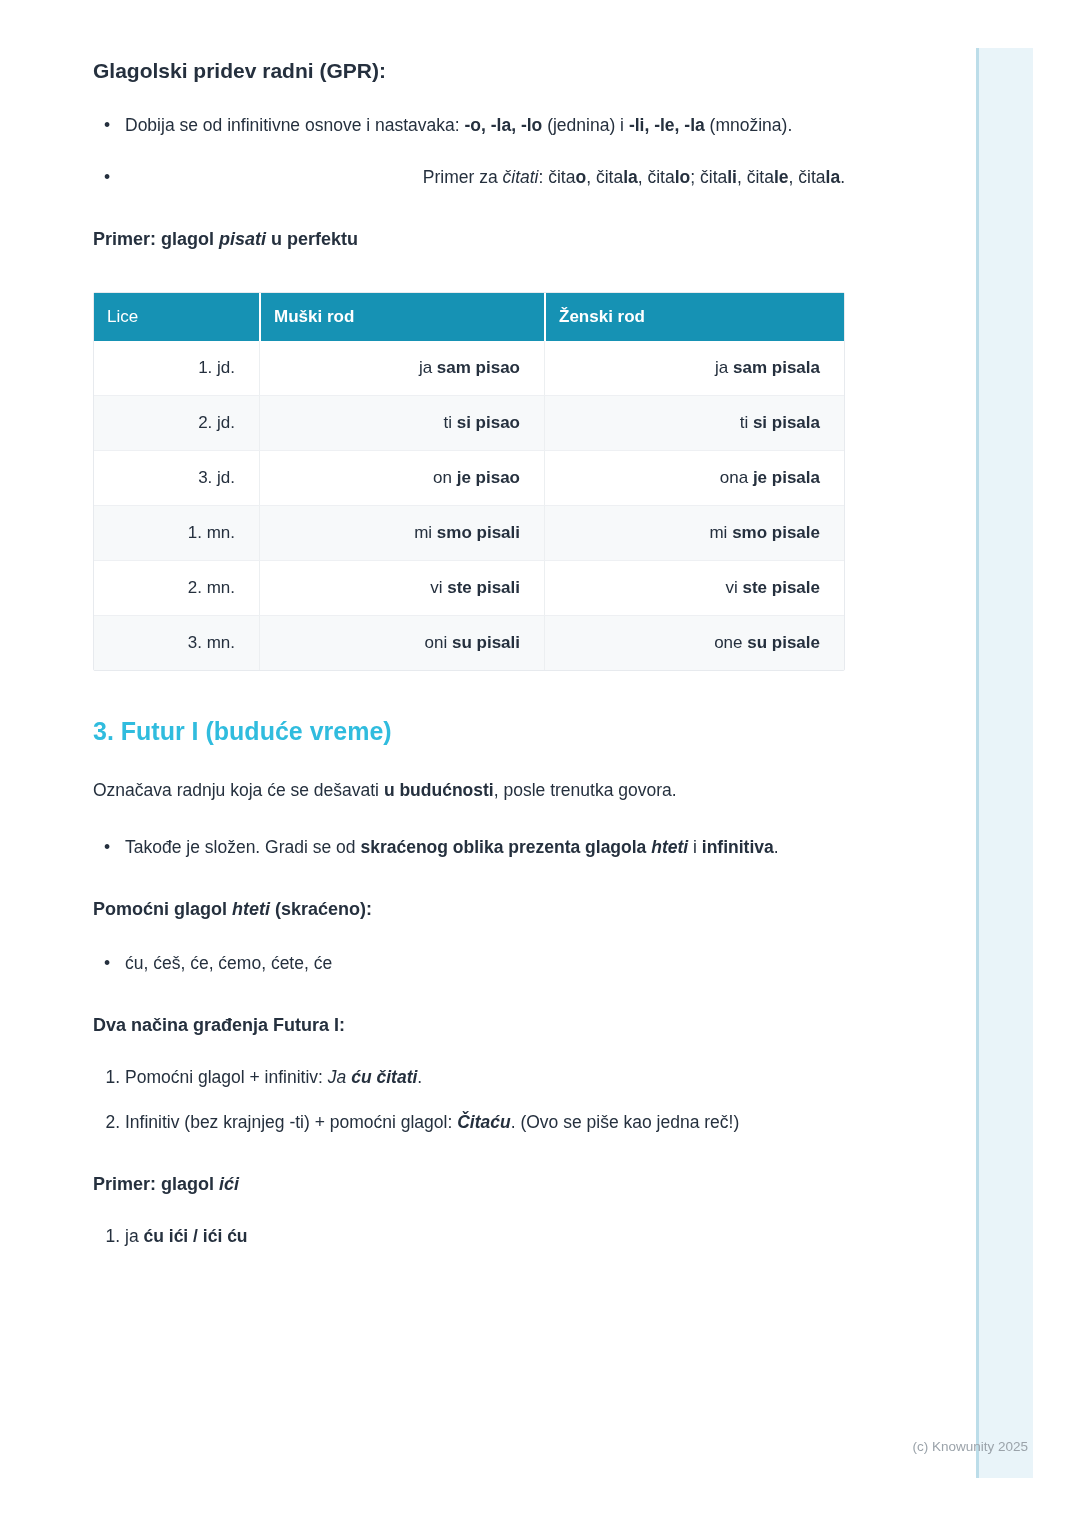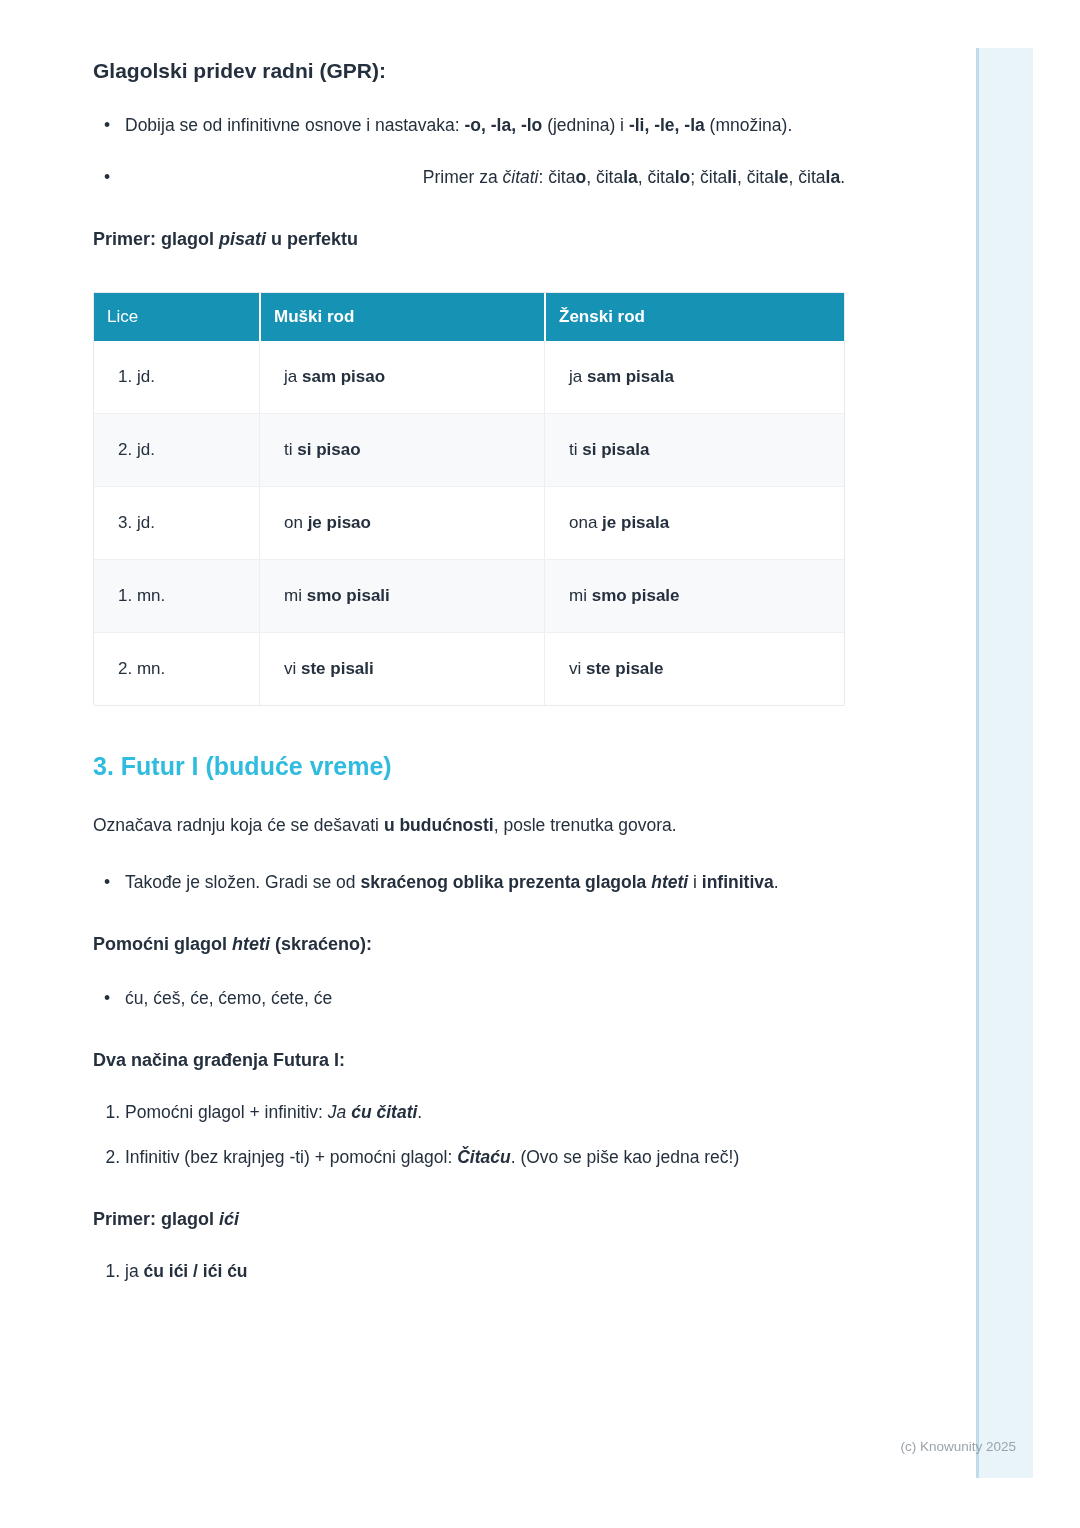--- a/index.html
+++ b/index.html
@@ -17,37 +17,37 @@
   ul.bullets li::before{content:"•";position:absolute;left:11px;top:0;}
   .para-bold{font-size:18px;line-height:25px;font-weight:700;margin:34px 0 0;}
   .para-bold .i{font-style:italic;}
 
   table{margin-top:40px;width:100%;border-collapse:separate;border-spacing:0;
         font-size:17px;border:1px solid #e7eaee;border-radius:2px;}
   col.c1{width:22%;}col.c2{width:38%;}
   th{background:var(--teal,#1692b4);color:#ffffff;font-weight:400;text-align:left;
      padding:13px;line-height:22px;}
   th + th{border-left:2px solid #ffffff;font-weight:bold;}
-  td{padding:25px 24px;line-height:22px;border-bottom:1px solid #eef0f3;background:#ffffff;}
+  td{padding:16px 24px;line-height:22px;border-bottom:1px solid #eef0f3;background:#ffffff;text-align:right;}
   td + td{border-left:1px solid #eceff1;}
   tbody tr:nth-child(even) td{background:var(--row-alt,#f7f9fa);}
   tbody tr:last-child td{border-bottom:none;}
 
   .futur-heading{color:var(--cyan,#30bcde);font-size:25px;line-height:32px;font-weight:700;margin:44px 0 0;}
   p.body{font-size:17.5px;line-height:31px;margin:28px 0 0;}
   ol.numbered{margin:24px 0 0;padding:0 0 0 32px;list-style:decimal;}
   ol.numbered li{font-size:17.5px;line-height:31px;}
   ol.numbered li + li{margin-top:14px;}
 
   .b{font-weight:700;}
   .i{font-style:italic;}
 
   .stripe{position:absolute;left:976px;top:48px;width:57px;height:1430px;box-sizing:border-box;
           background:var(--stripe-bg,#e9f4f9);border-left:3px solid var(--stripe-edge,#bcdde9);}
-  .footer{position:absolute;top:1438px;right:64px;font-size:13.5px;line-height:18px;
+  .footer{position:absolute;top:1438px;right:52px;font-size:13.5px;line-height:18px;
           color:var(--muted,#9ba3aa);z-index:2;}
 </style>
 </head>
 <body>
 
 <div class="content">
 
   <h3 class="gpr-heading">Glagolski pridev radni (GPR):</h3>
 
   <ul class="bullets">
@@ -89,20 +89,25 @@
       <tr>
         <td>1. mn.</td>
         <td><span>mi </span><span class="b">smo pisali</span></td>
         <td><span>mi </span><span class="b">smo pisale</span></td>
       </tr>
       <tr>
         <td>2. mn.</td>
         <td><span>vi </span><span class="b">ste pisali</span></td>
         <td><span>vi </span><span class="b">ste pisale</span></td>
       </tr>
+      <tr>
+        <td>3. mn.</td>
+        <td><span>oni </span><span class="b">su pisali</span></td>
+        <td><span>one </span><span class="b">su pisale</span></td>
+      </tr>
     </tbody>
   </table>
 
   <h2 class="futur-heading">3. Futur I (buduće vreme)</h2>
 
   <p class="body"><span>Označava radnju koja će se dešavati </span><span class="b">u budućnosti</span><span>, posle trenutka govora.</span></p>
 
   <ul class="bullets">
     <li><span>Takođe je složen. Gradi se od </span><span class="b">skraćenog oblika prezenta glagola </span><span class="b i">hteti</span><span> i </span><span class="b">infinitiva</span><span>.</span></li>
   </ul>

